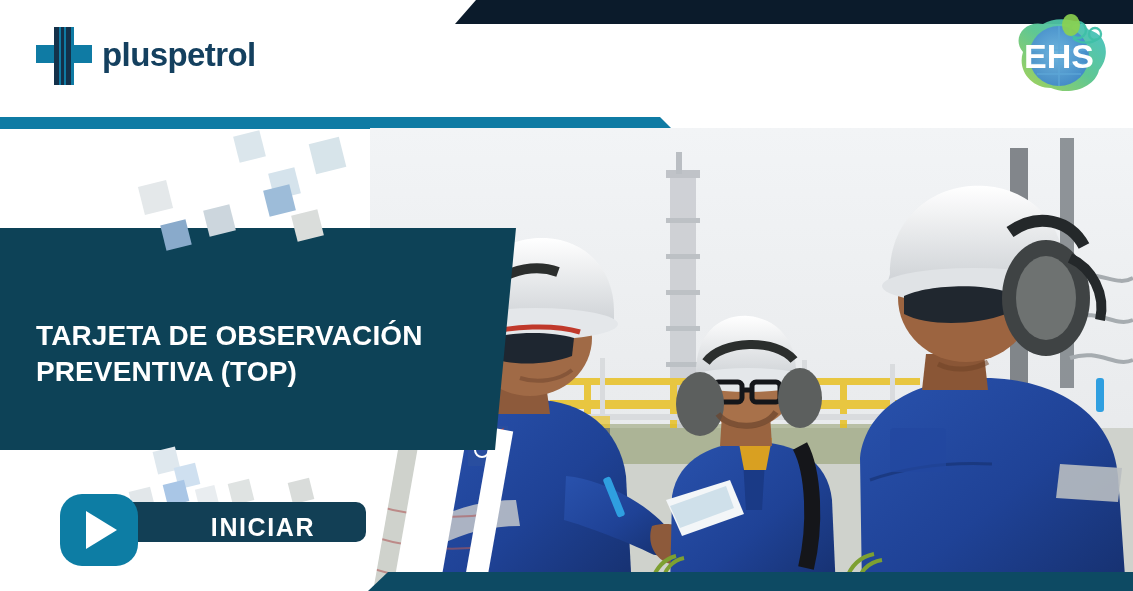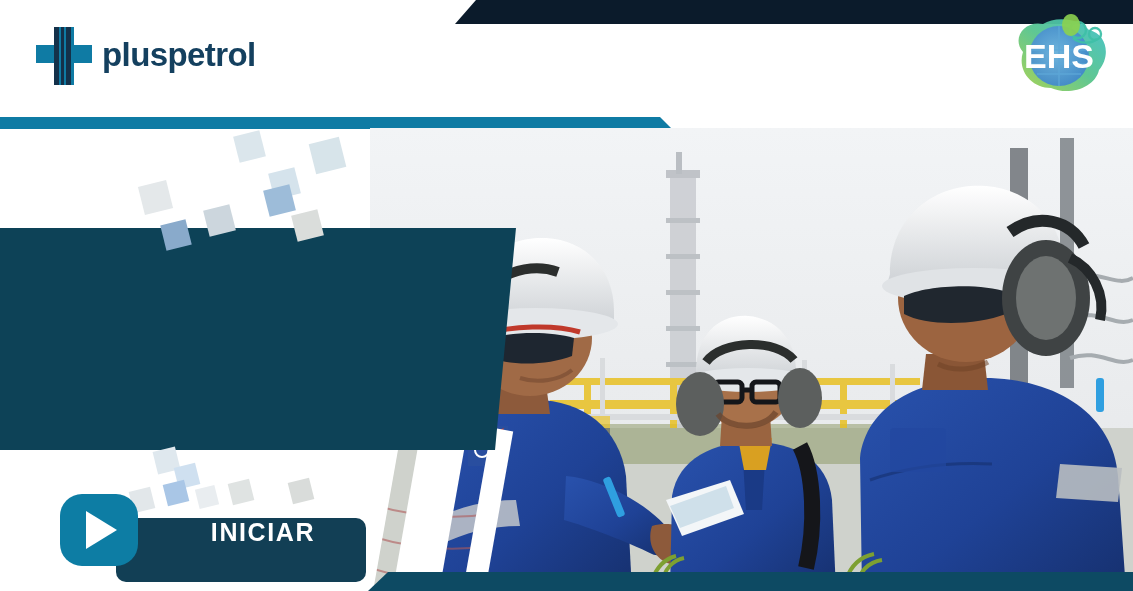--- a/index.html
+++ b/index.html
@@ -78,23 +78,23 @@
     z-index:3;
   }
   .play-badge::after{
     content:"";position:absolute;left:26px;top:17px;
     width:0;height:0;
     border-left:31px solid #ffffff;
     border-top:19px solid transparent;
     border-bottom:19px solid transparent;
   }
   .start-btn{
-    position:absolute;left:56px;top:24px;width:250px;height:64px;
+    position:absolute;left:56px;top:8px;width:250px;height:40px;
     background:#123f55;border-radius:10px;
-    display:flex;align-items:flex-start;justify-content:center;
+    display:flex;align-items:flex-end;justify-content:center;
     z-index:2;
   }
   .start-btn span{
     margin-left:44px;
     color:#ffffff;font-size:25px;font-weight:700;letter-spacing:1.6px;
   }
 
   
   .sq{position:absolute;transform:rotate(-14deg);}
 </style>
@@ -329,20 +329,21 @@
         <path d="M0 440 C38 452 76 456 112 450"></path>
       </g>
     </svg>
 
     <div class="slash" style="left:-14px;top:300px;width:28px;height:200px;"></div>
     <div class="slash" style="left:34px;top:300px;width:46px;height:200px;"></div>
     <div class="slash" style="left:104px;top:300px;width:22px;height:200px;"></div>
   </div>
 
   <div class="title-panel"></div>
+  <div class="t-main">TARJETA DE OBSERVACIÓN PREVENTIVA (TOP)</div>
 
   <div class="start-row">
     <div class="start-btn">
       <span>INICIAR</span>
     </div>
     <div class="play-badge"></div>
   </div>
 
   <div class="bottom-bar"></div>
 

